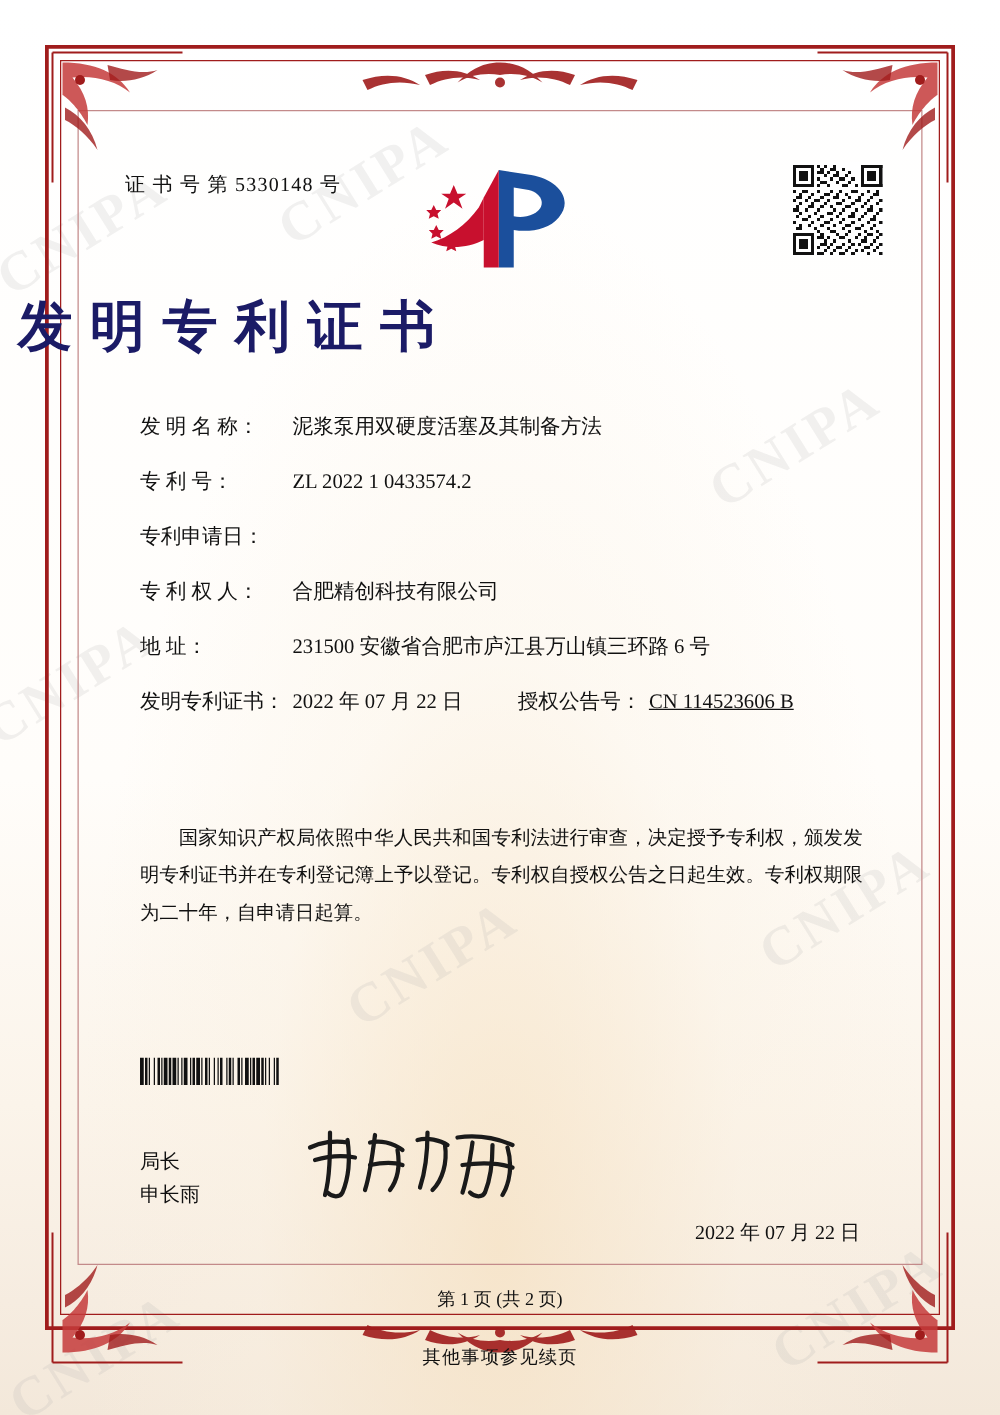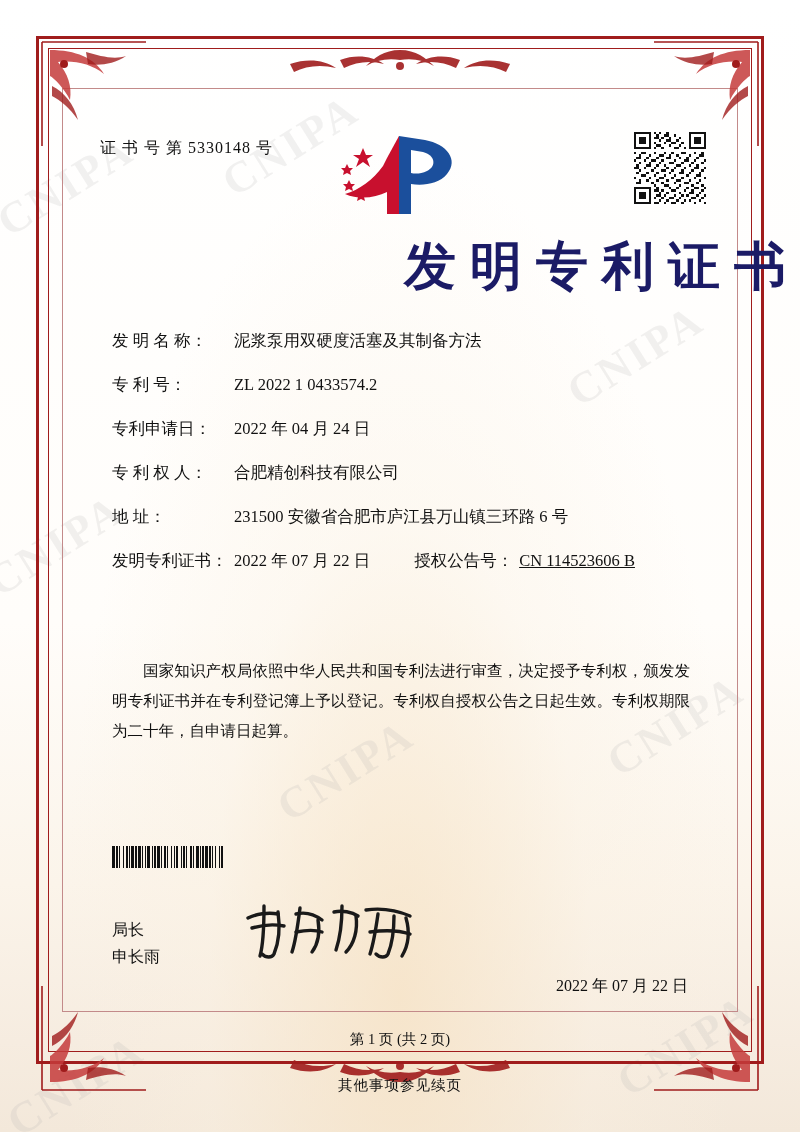--- a/index.html
+++ b/index.html
@@ -115,22 +115,22 @@
     transform: translateX(-50%);
     width: 150px;
     height: 92px;
   }
   .logo svg { width: 100%; height: 100%; display: block; }
 
   .doc-title {
     position: absolute;
     left: 0; right: 0;
     top: 232px;
-    text-align: right;
-    font-size: 52px;
+    text-align: left;
+    font-size: 44px;
     font-weight: 700;
     letter-spacing: 14px;
     color: #1b1b66;
     text-indent: 14px;
     font-family: "Liberation Serif", "DejaVu Serif", serif;
   }
 
   
   .fields {
     position: absolute;
@@ -527,21 +527,20 @@
     <div class="frow">
       <span class="flabel">发 明 名 称：</span>
       <span class="fvalue">泥浆泵用双硬度活塞及其制备方法</span>
     </div>
     <div class="frow">
       <span class="flabel">专 利 号：</span>
       <span class="fvalue">ZL 2022 1 0433574.2</span>
     </div>
     <div class="frow">
       <span class="flabel">专利申请日：</span>
-      <span class="fvalue">2022 年 04 月 24 日</span>
     </div>
     <div class="frow">
       <span class="flabel">专 利 权 人：</span>
       <span class="fvalue">合肥精创科技有限公司</span>
     </div>
     <div class="frow">
       <span class="flabel">地 址：</span>
       <span class="fvalue">231500 安徽省合肥市庐江县万山镇三环路 6 号</span>
     </div>
     <div class="frow pair">

